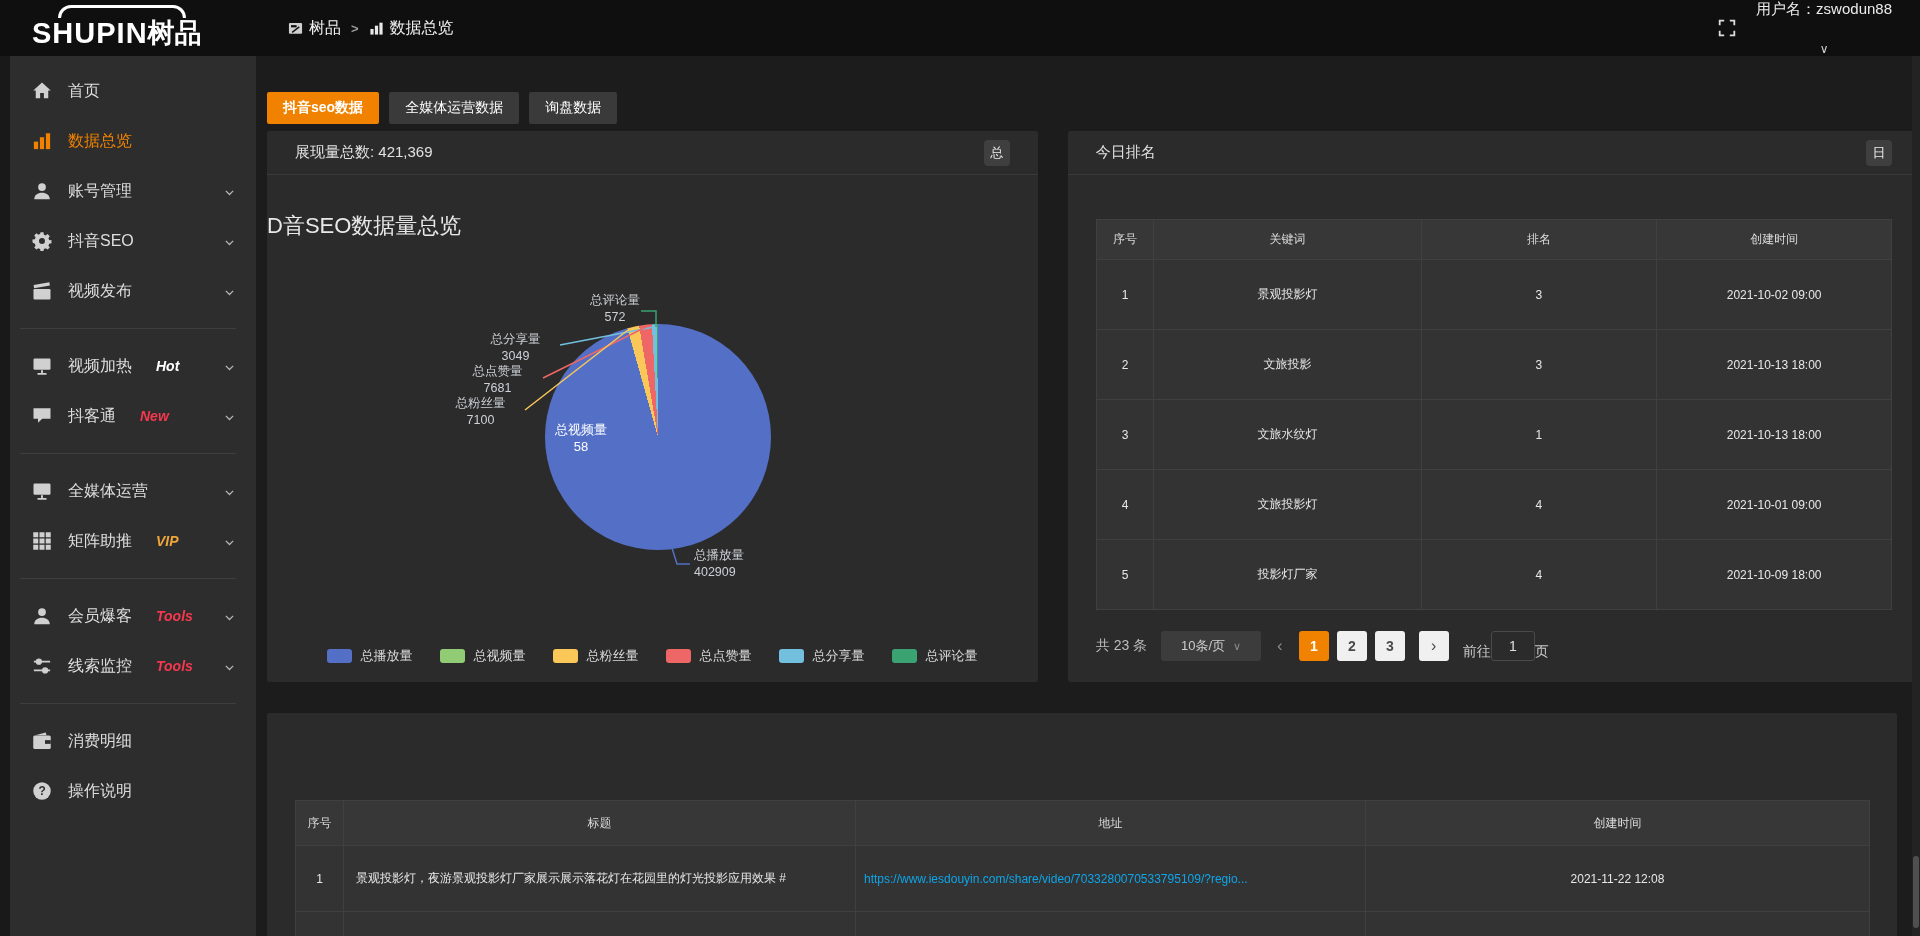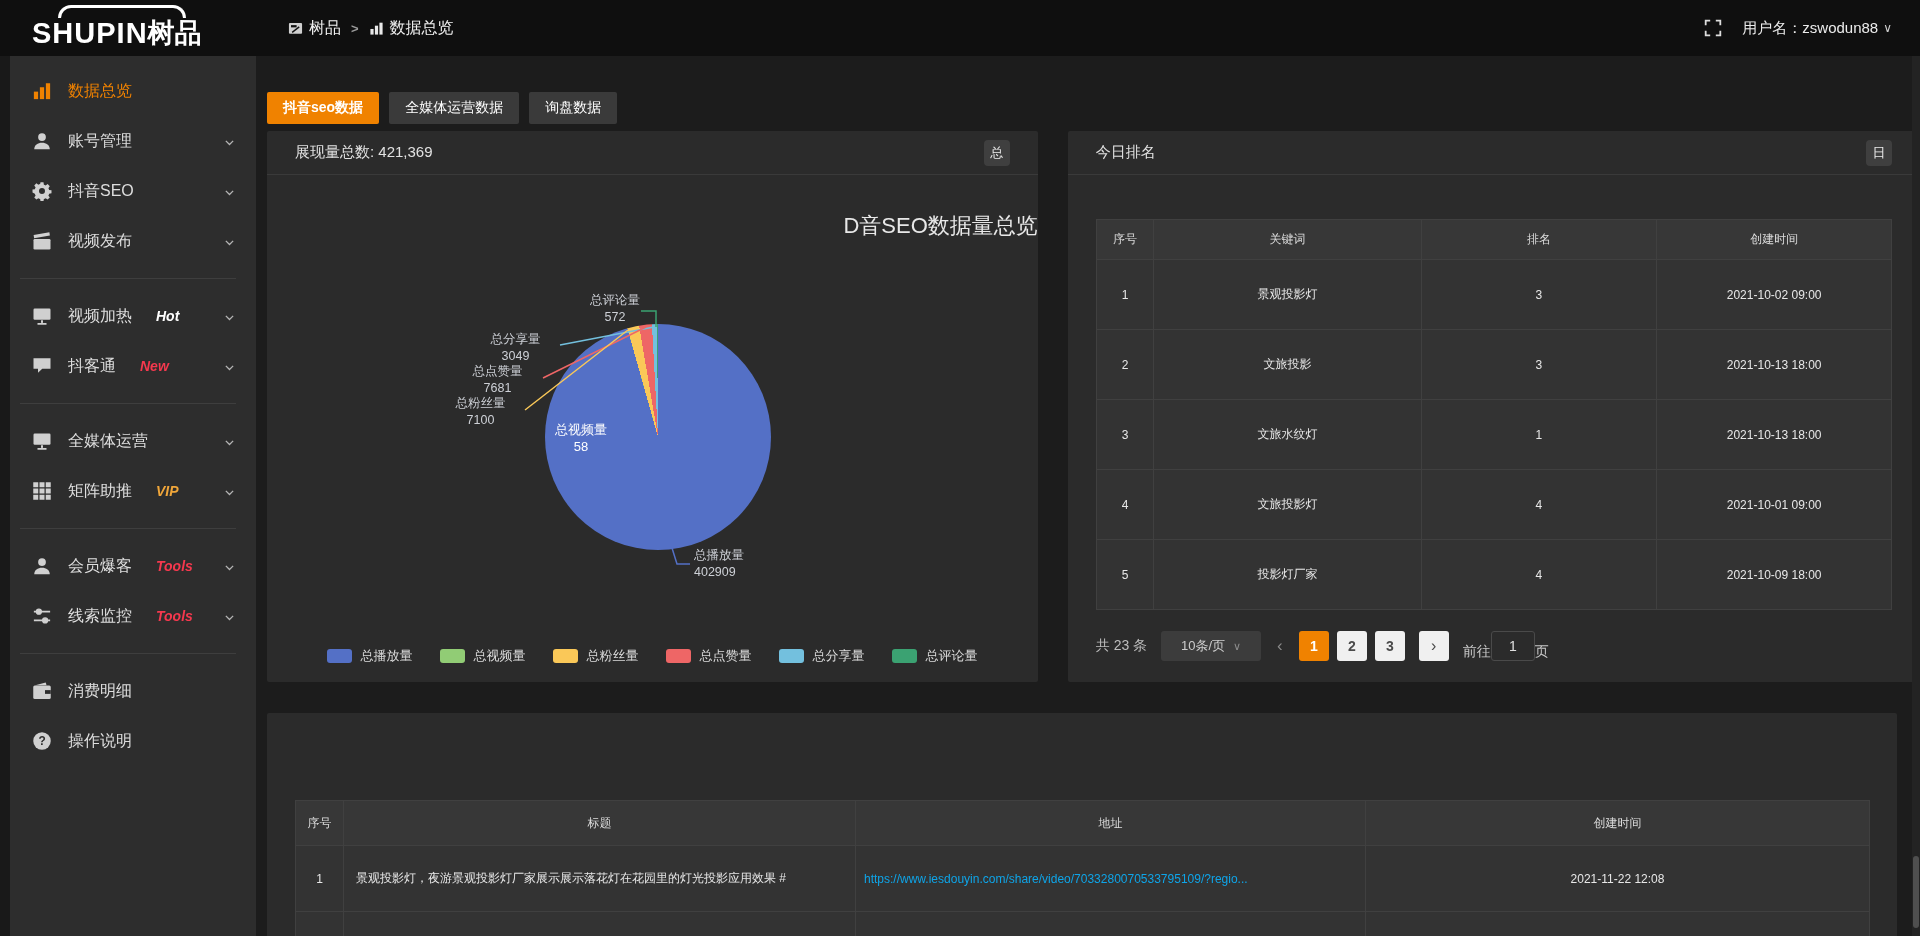--- a/index.html
+++ b/index.html
@@ -14,21 +14,21 @@
   .logo{ width:256px; flex:none; padding-left:32px; display:flex; align-items:center; gap:0; position:relative; height:100%; }
   .logo-arc{ position:absolute; left:58px; top:5px; width:128px; height:13px; border:3px solid #fff; border-bottom:none; border-radius:70px 70px 0 0; }
   .logo-en{ color:#fff; font-weight:bold; font-size:29px; letter-spacing:1px; line-height:1; margin-top:10px;}
   .logo-cn{ color:#fff; font-weight:bold; font-size:27px; line-height:1; margin-top:10px;}
   .breadcrumb{ display:flex; align-items:center; gap:10px; margin-left:32px; font-size:16px; color:#f0f0f0; }
   .crumb{ display:flex; align-items:center; gap:6px; cursor:pointer; }
   .crumb svg{ display:block; }
   .crumb-sep{ color:#9a9a9a; font-size:13px; font-weight:bold; }
   .header-right{ margin-left:auto; display:flex; align-items:center; gap:20px; padding-right:28px; font-size:15px; color:#ececec; }
   .fs-btn{ cursor:pointer; display:flex; }
-  .user-box{ display:flex; align-items:center; gap:5px; cursor:pointer; }
+  .user-box{ display:flex; align-items:center; gap:23px; cursor:pointer;flex-direction:column; }
   .user-caret{ color:#cfcfcf; font-size:12px; }
 
   
   .sidebar{ position:fixed; left:0; top:56px; width:256px; height:880px; background:#2d2d2d; padding-top:10px; z-index:10; }
   .side-strip{ position:absolute; left:0; top:0; width:10px; height:100%; background:#191919; }
   .side-item{ height:50px; display:flex; align-items:center; padding:0 20px 0 32px; font-size:16px; color:#dedede; cursor:pointer; }
   .side-item .s-icon{ width:20px; height:20px; margin-right:16px; color:#d0d0d0; flex:none; }
   .side-item .s-icon svg{ width:100%; height:100%; }
   .side-item.active{ color:#f08200; }
   .side-item.active .s-icon{ color:#f08200; }
@@ -43,21 +43,21 @@
   .tab{ height:32px; padding:0 16px; display:flex; align-items:center; background:#3a3a3a; color:#fff; font-size:14px; border-radius:2px; cursor:pointer; border:none; }
   .tab.active{ background:#f08200; font-weight:bold; }
 
   .panels{ margin:7px 0 0 11px; display:flex; gap:30px; }
   .panel{ background:#2b2b2b; border-radius:2px; position:relative; }
   .panel-head{ height:44px; display:flex; align-items:center; padding:0 28px; font-size:15px; color:#e2e2e2; border-bottom:1px solid #3a3a3a; }
   .corner-badge{ margin-left:auto; width:26px; height:26px; background:#3f3f3f; border-radius:4px; color:#ececec; font-size:13px; display:flex; align-items:center; justify-content:center; cursor:pointer; }
 
   
   .panel-chart{ width:785px; height:551px; }
-  .chart-title{ position:absolute; left:0; top:80px; width:100%; text-align:right; font-size:22px; color:#e8e8e8; }
+  .chart-title{ position:absolute; left:0; top:80px; width:100%; text-align:left; font-size:22px; color:#e8e8e8; }
   .pie{ position:absolute; left:278px; top:193px; width:226px; height:226px; border-radius:50%; }
   .leaders{ position:absolute; inset:0; pointer-events:none; }
   .pie-label{ position:absolute; font-size:12.5px; line-height:17px; color:#cdd0d6; text-align:center; }
   .pie-label.left-align{ text-align:left; }
   .pie-label.on-pie{ color:#fff; font-size:13px; }
   .legend{ position:absolute; left:0; right:0; bottom:17px; display:flex; justify-content:center; gap:28px; }
   .lg-item{ display:flex; align-items:center; gap:8px; font-size:13px; color:#dcdcdc; cursor:pointer; }
   .lg-swatch{ width:25px; height:14px; border-radius:3px; }
 
   
@@ -135,20 +135,27 @@
     <span class="user-box">
       <span>用户名：zswodun88</span>
       <span class="user-caret">∨</span>
     </span>
   </div>
 </div>
 
 <div class="sidebar">
   <div class="side-strip"></div>
   <nav>
+    <div class="side-item">
+      <span class="s-icon"><svg viewBox="0 0 16 16" fill="currentColor">
+            <path d="M8 1.2 15 7.6h-2v6.2h-3.5V9.6H6.5v4.2H3V7.6H1z"></path>
+          </svg></span>
+      <span>首页</span>
+
+    </div>
     <div class="side-item active">
       <span class="s-icon"><svg viewBox="0 0 16 16" fill="currentColor">
             <rect x="1.5" y="8.5" width="3.4" height="6"></rect>
             <rect x="6.3" y="5" width="3.4" height="9.5"></rect>
             <rect x="11.1" y="1.8" width="3.4" height="12.7"></rect>
           </svg></span>
       <span>数据总览</span>
 
     </div>
     <div class="side-item">

